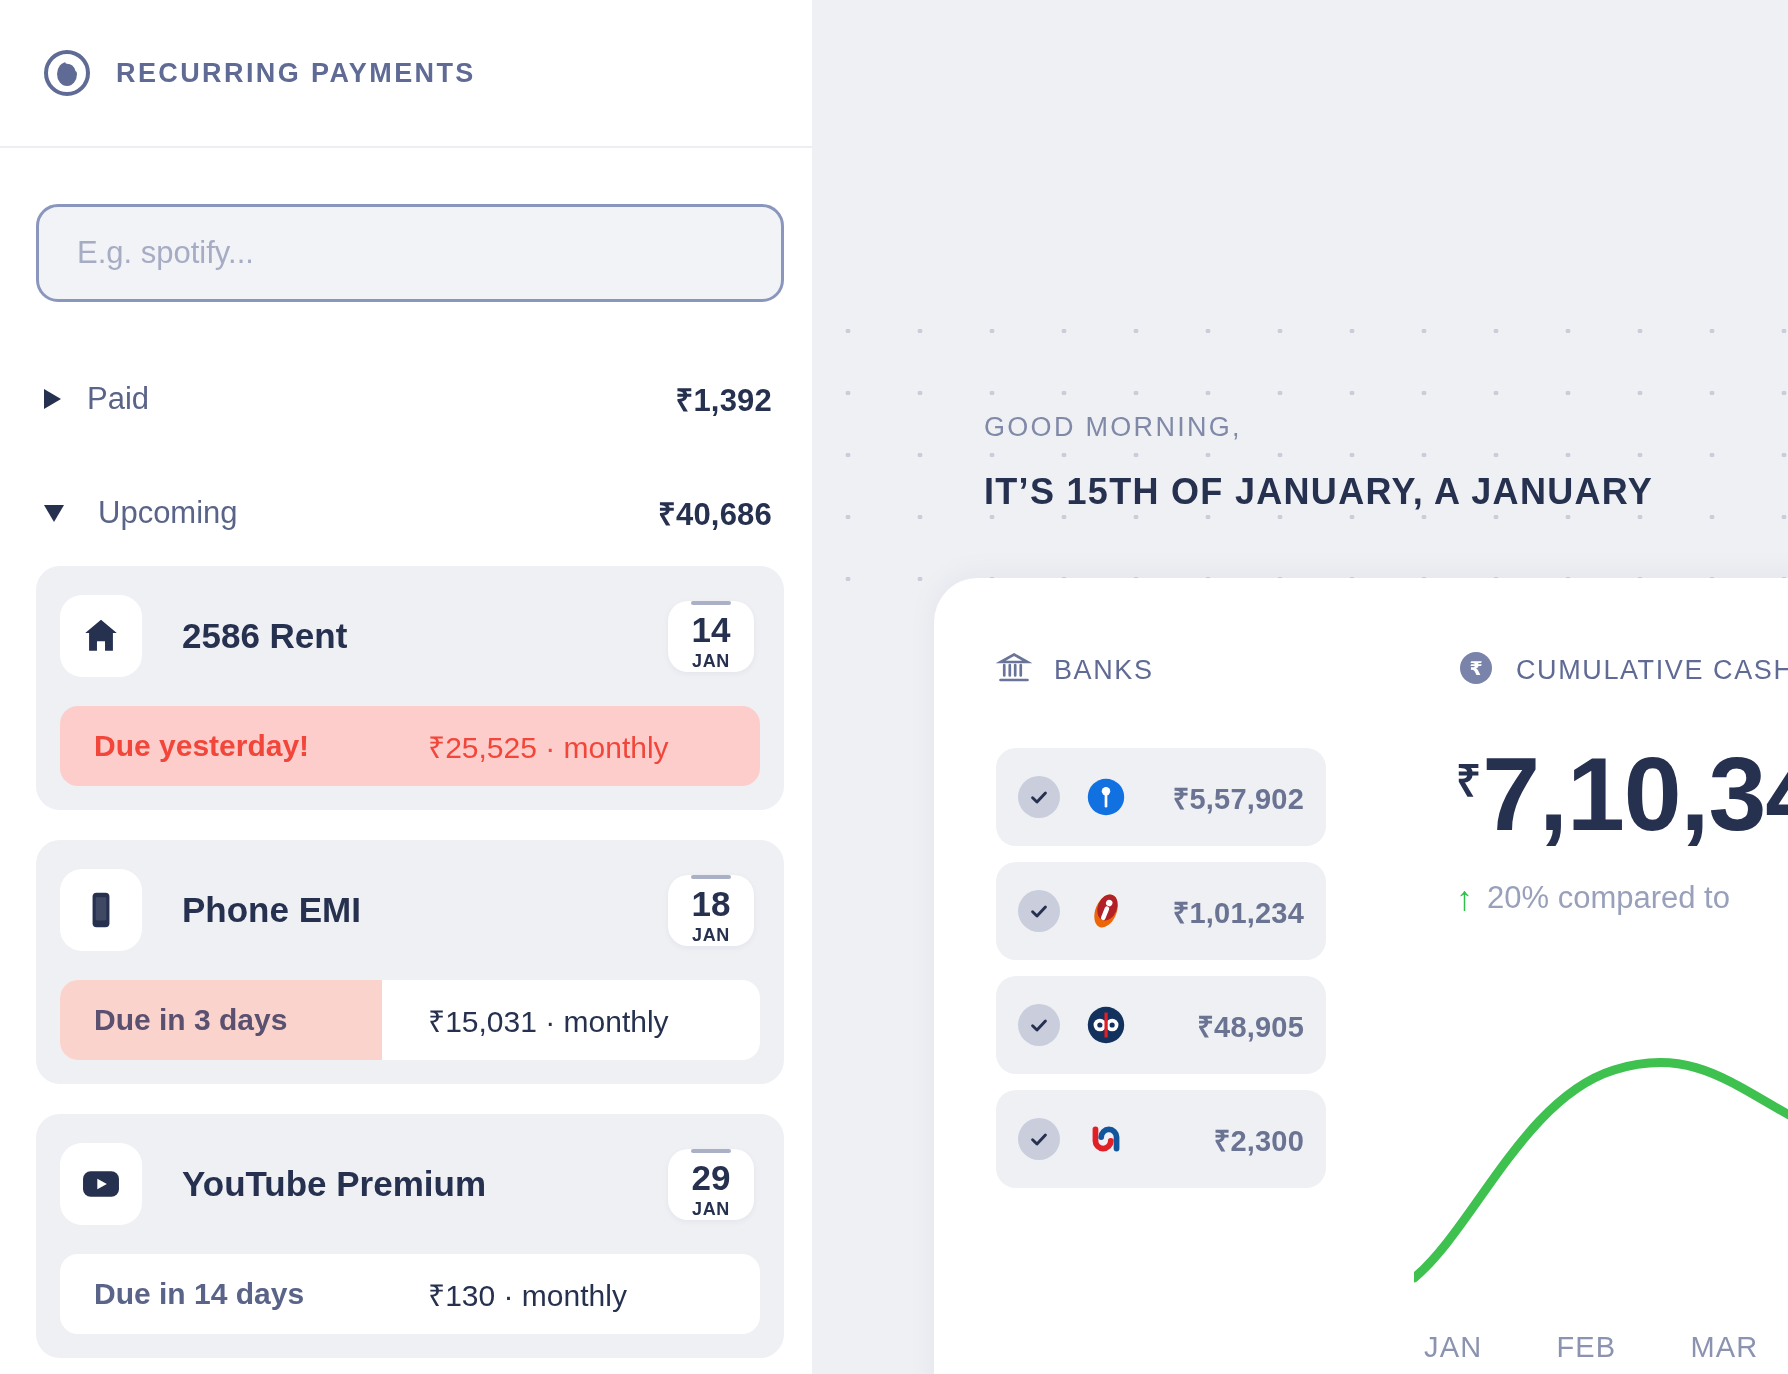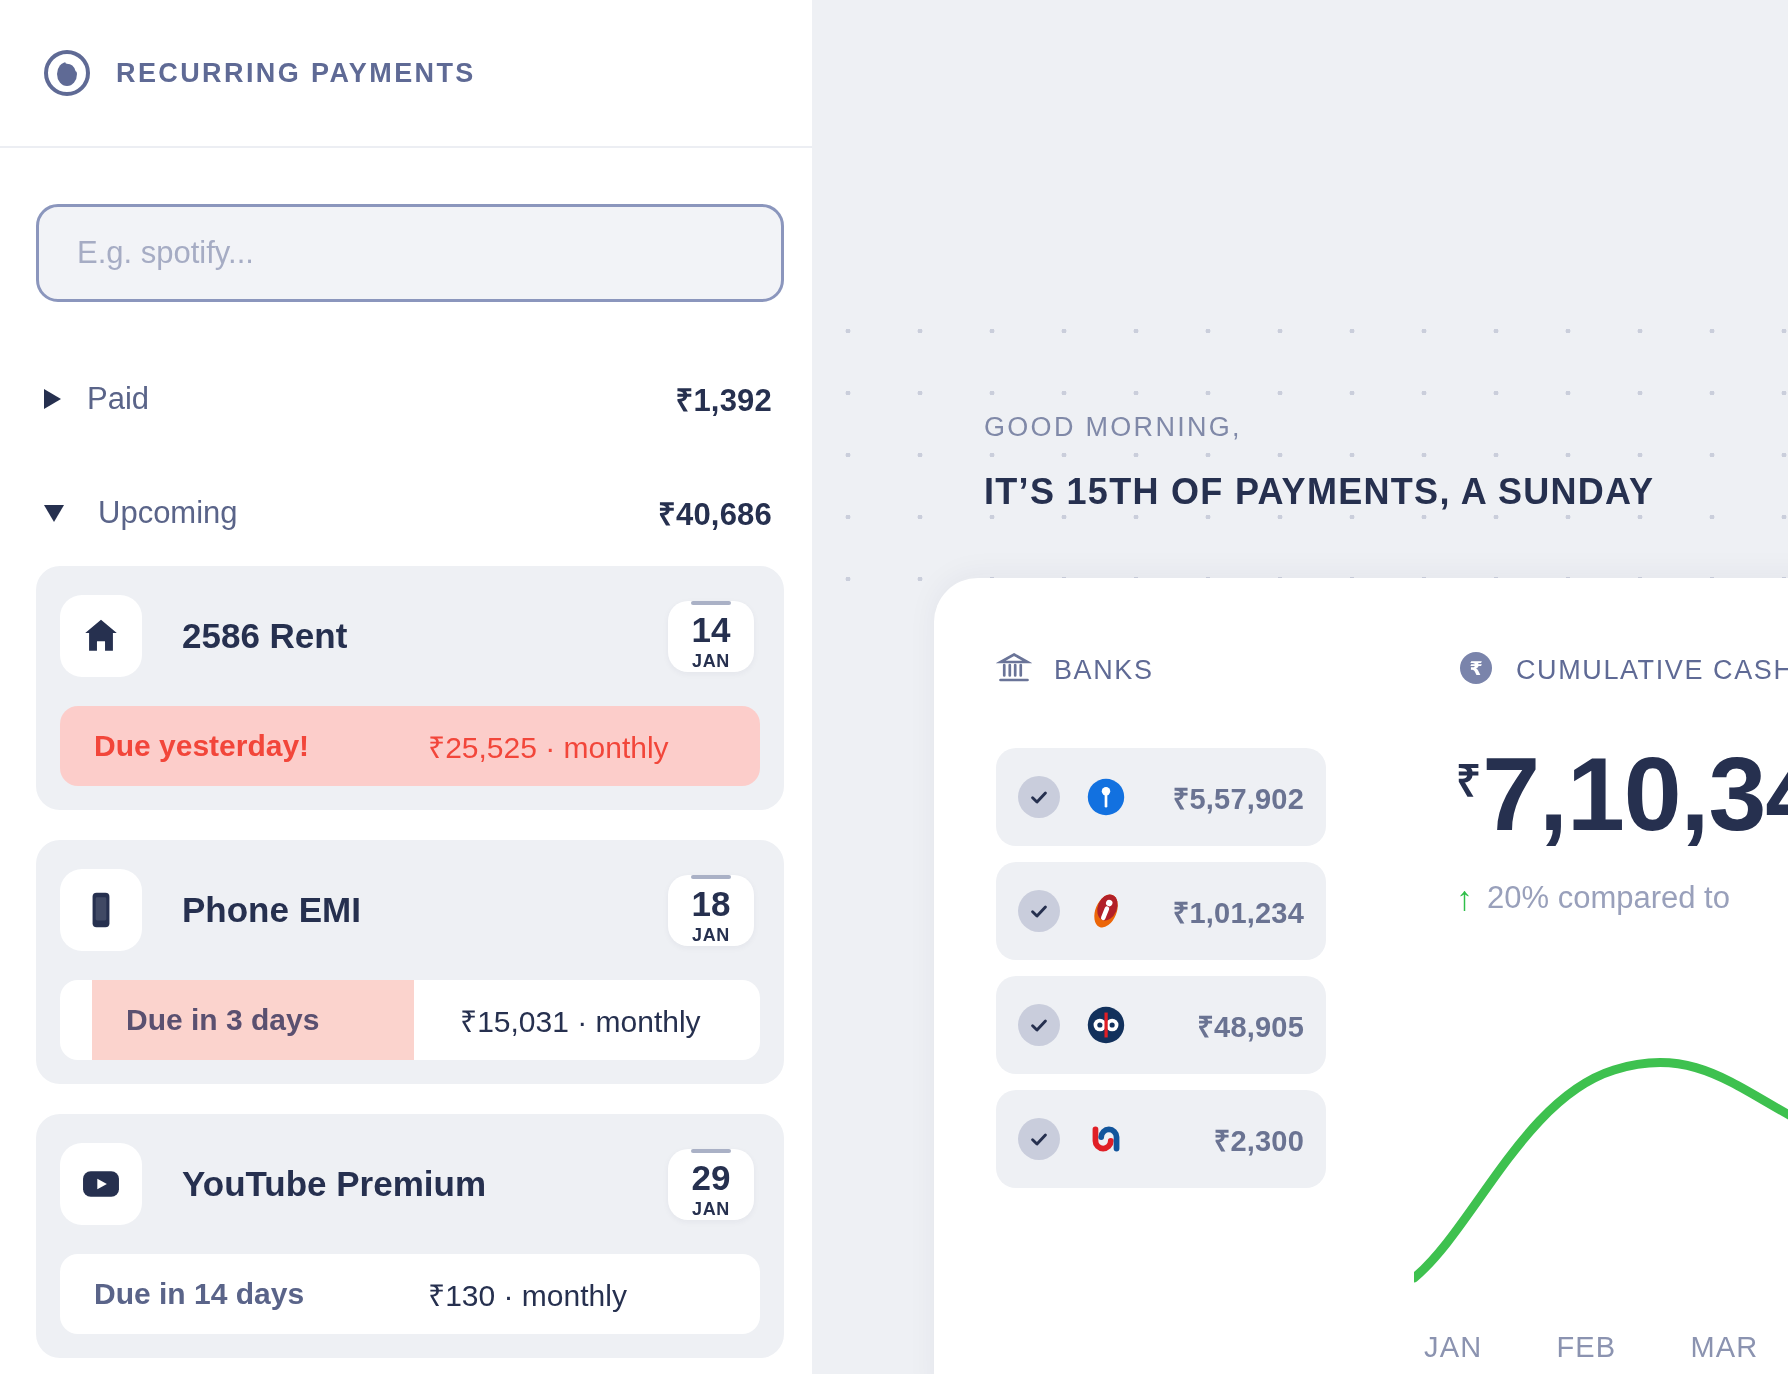--- a/index.html
+++ b/index.html
@@ -220,21 +220,20 @@
   .due-row.overdue .due-left { color: #f2463a; width: 46%; }
   .due-row.overdue .due-right { color: #f2463a; background: transparent; }
 
   
   .due-row.split { background: #ffffff; }
   .due-row.split .due-left {
     width: 46%;
     background: #fbd3cd;
     color: #5a5070;
     height: 100%;
-    margin-left: 32px;
   }
   .due-row.split .due-right { color: #26304f; }
 
   
   .due-row.plain { background: #ffffff; }
   .due-row.plain .due-left { width: 46%; color: #5a6489; }
   .due-row.plain .due-right { color: #26304f; }
 
   
   .main {
@@ -510,21 +509,21 @@
 
     </div>
   </div>
 
   <div class="main">
 
     <div class="dot-grid"></div>
 
     <div class="greeting">
       <div class="greet-small">GOOD MORNING,</div>
-      <div class="greet-big">IT’S 15TH OF PAYMENTS, A SUNDAY</div>
+      <div class="greet-big">IT’S 15TH OF JANUARY, A JANUARY</div>
     </div>
 
     <div class="panel-card">
 
       <div class="section-head sec-banks">
         <span>
           <svg width="36" height="36" viewBox="0 0 24 24" fill="none" stroke="#6a7498" stroke-width="1.8" stroke-linecap="round">
             <path d="M12 3 21 8H3z"></path>
             <path d="M5.5 10v7M9.2 10v7M12.8 10v7M16.5 10v7"></path>
             <path d="M3 20h18"></path>

